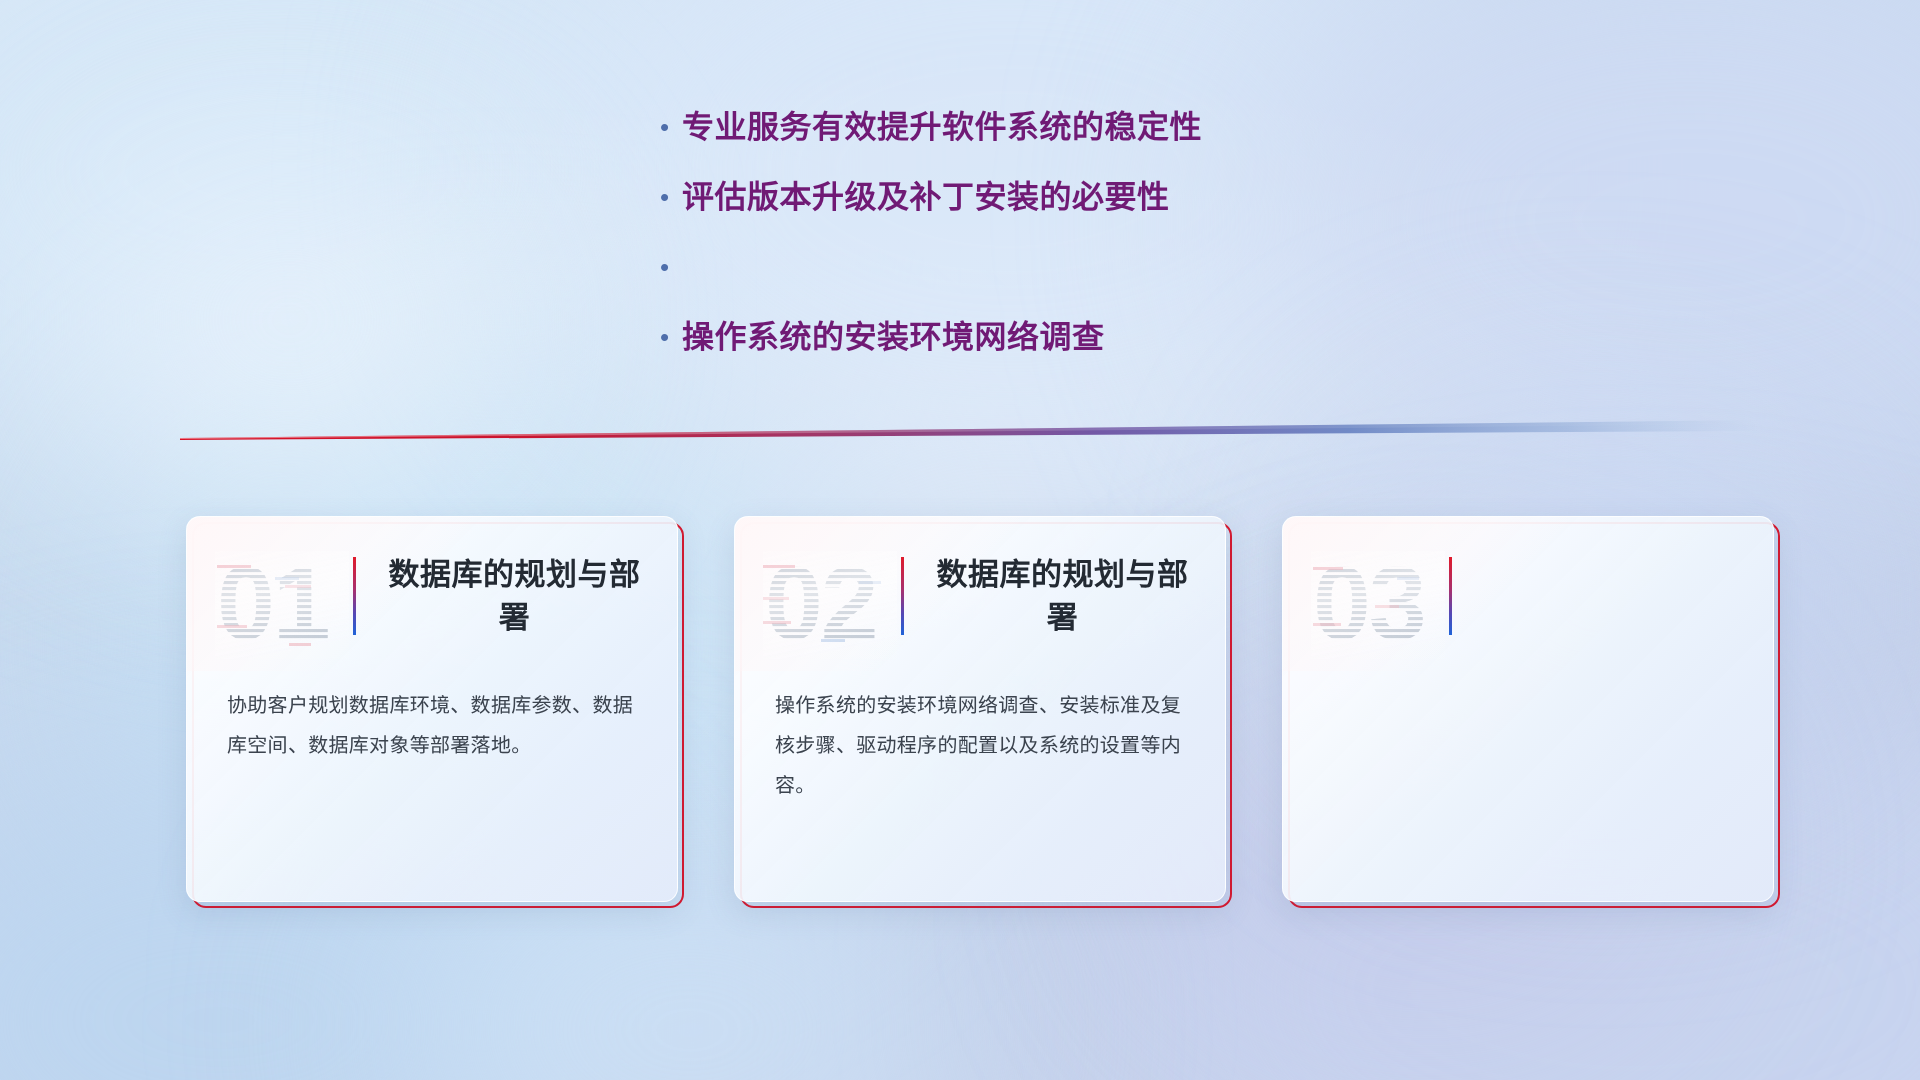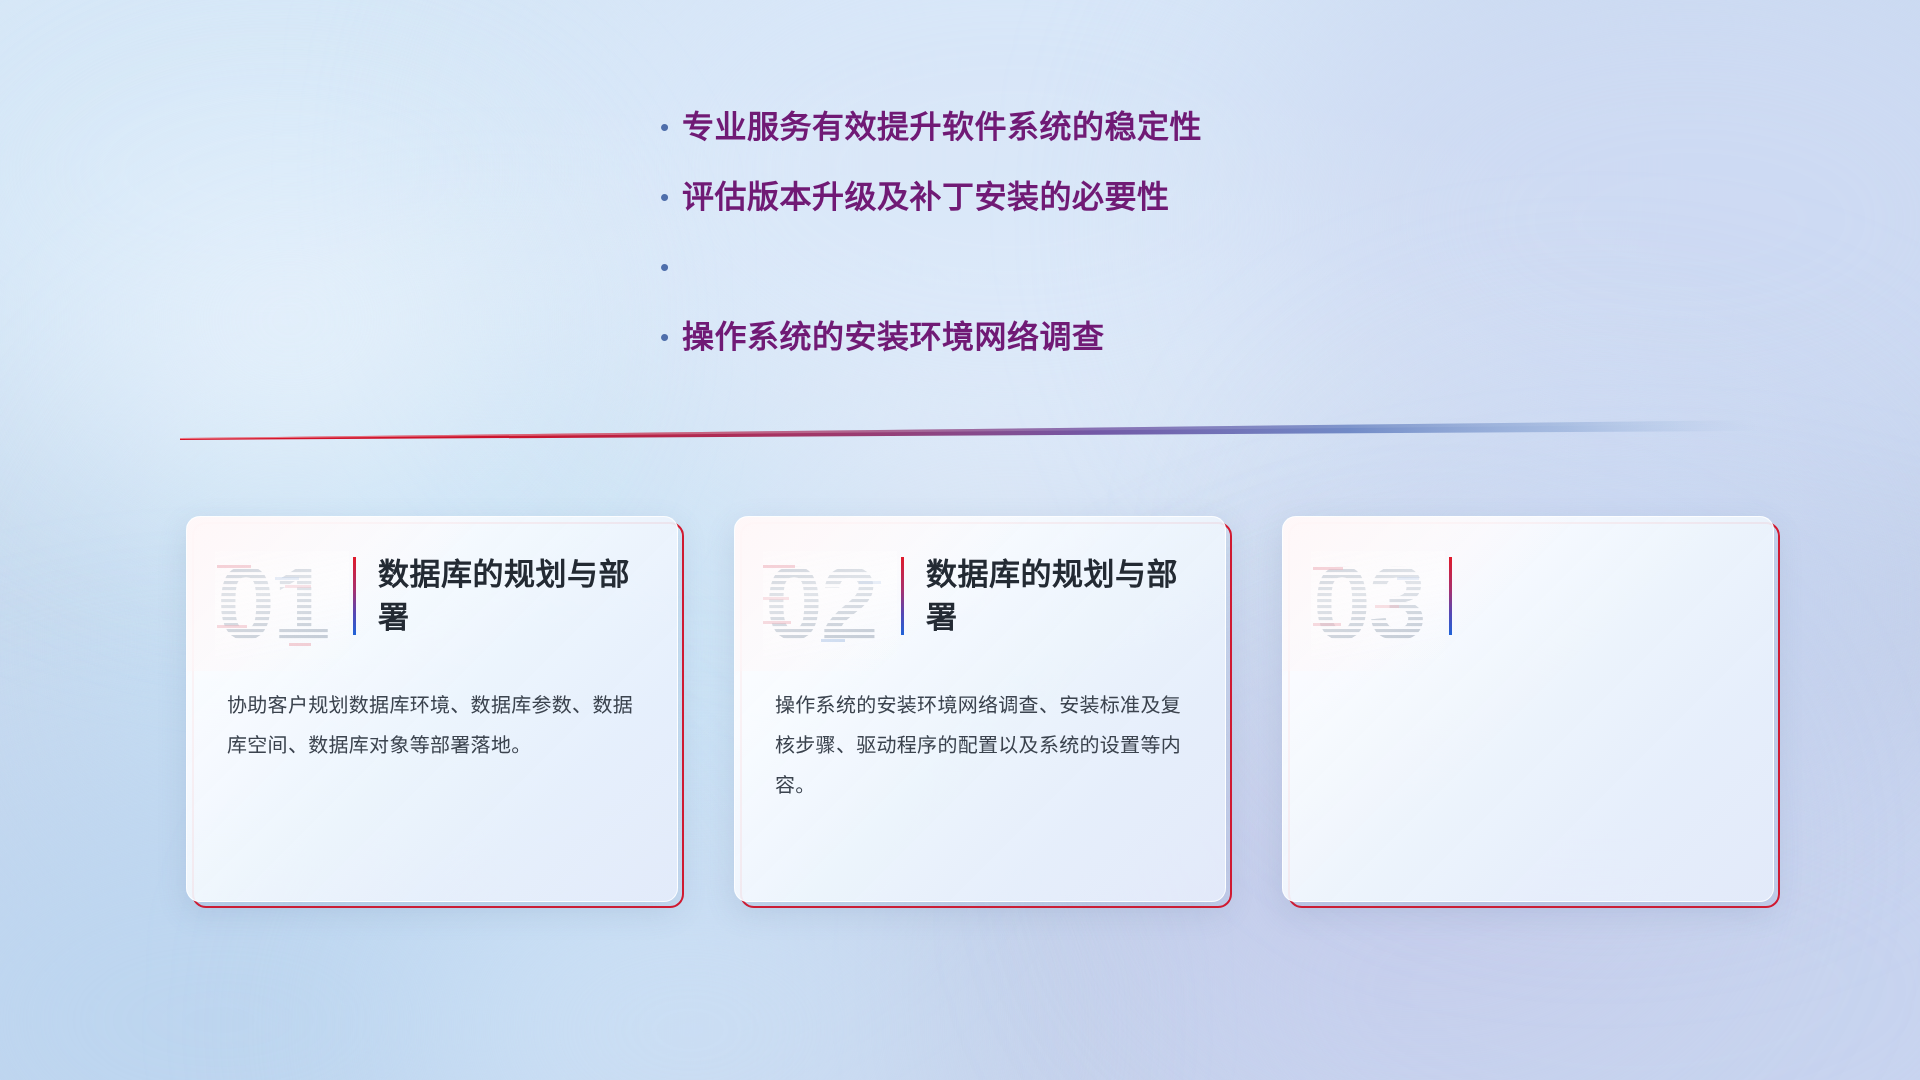--- a/index.html
+++ b/index.html
@@ -74,21 +74,21 @@
         rgba(228,235,250,.92) 100%);
     box-shadow:0 10px 30px rgba(90,110,150,.16);
     border:1px solid rgba(255,255,255,.85);
   }
   .card::before {
     content:""; position:absolute; left:0; top:0; width:58%; height:40%;
     background:linear-gradient(135deg, rgba(255,246,247,.85) 0%, rgba(255,255,255,0) 70%);
     pointer-events:none;
   }
 
-  .card-head { position:relative; display:flex; align-items:flex-start; padding:34px 26px 0 28px; }
+  .card-head { position:relative; display:flex; align-items:flex-start; padding:34px 26px 0 28px;text-align:center; }
   .card-num { position:relative; width:134px; height:108px; flex:0 0 134px; opacity:.9; }
   .card-num svg { display:block; }
   .card-bar {
     width:3px; height:78px; margin:6px 22px 0 4px; flex:0 0 3px;
     background:linear-gradient(180deg,#e01a2b 0%, #a8306e 42%, #5647b4 72%, #1f63d8 100%);
   }
   .card-title {
     font-size:31px; line-height:43px; color:#232a33; font-weight:600;
     letter-spacing:.5px; flex:1; padding-top:2px;
   }

